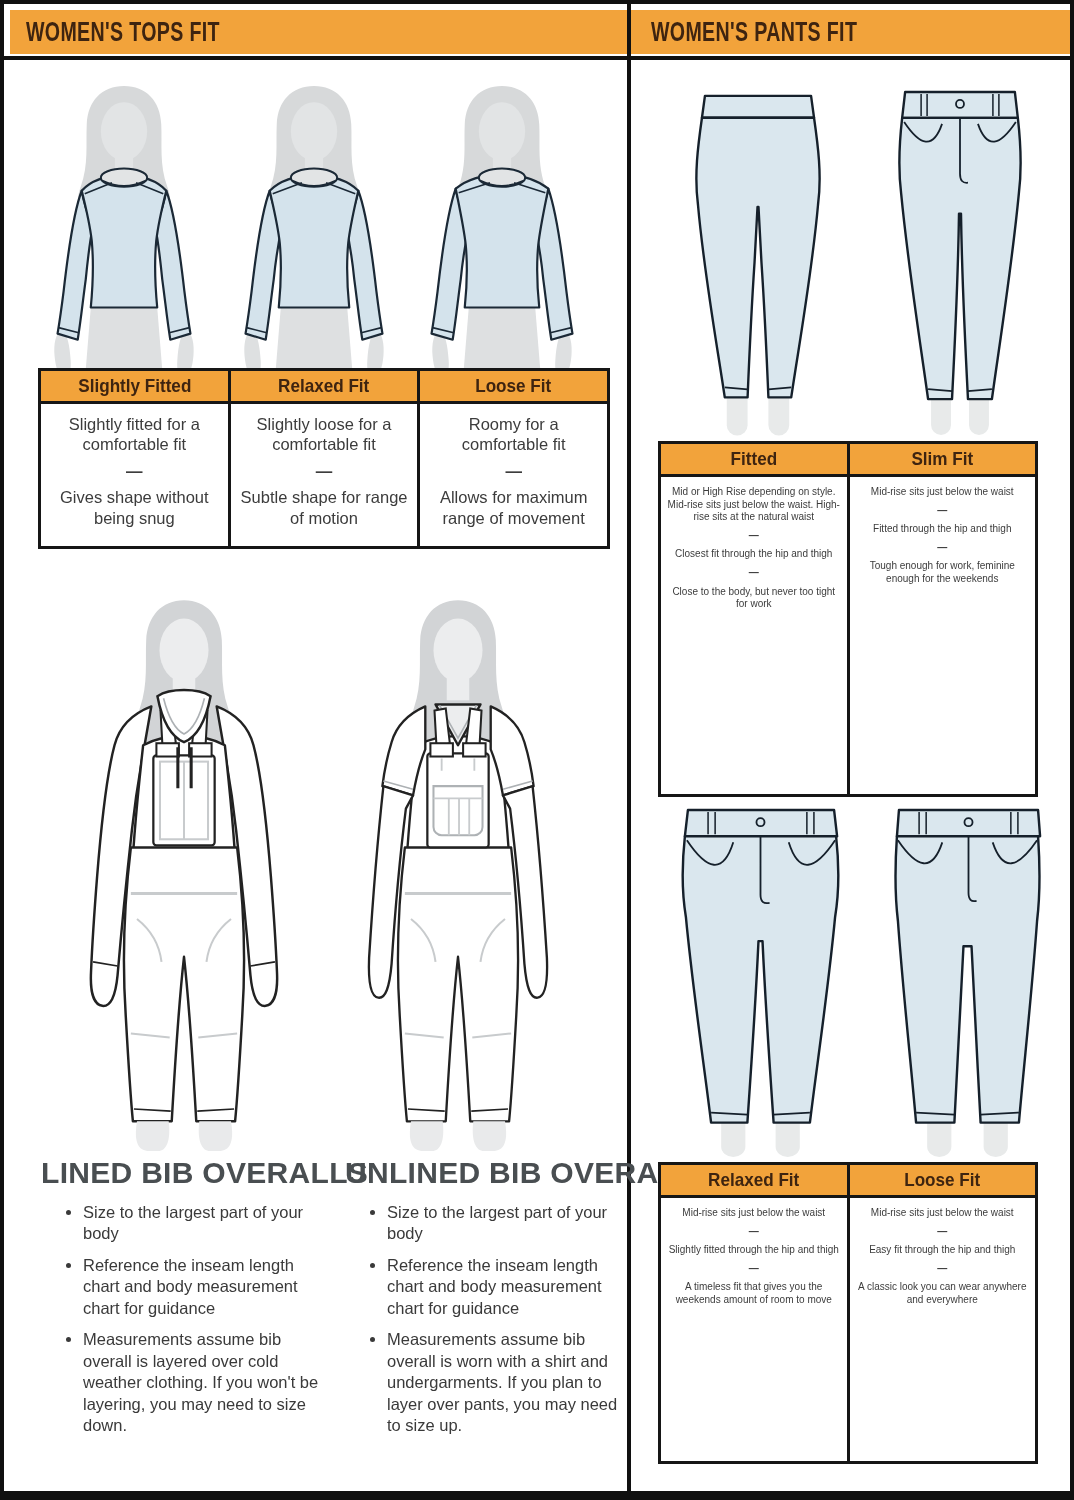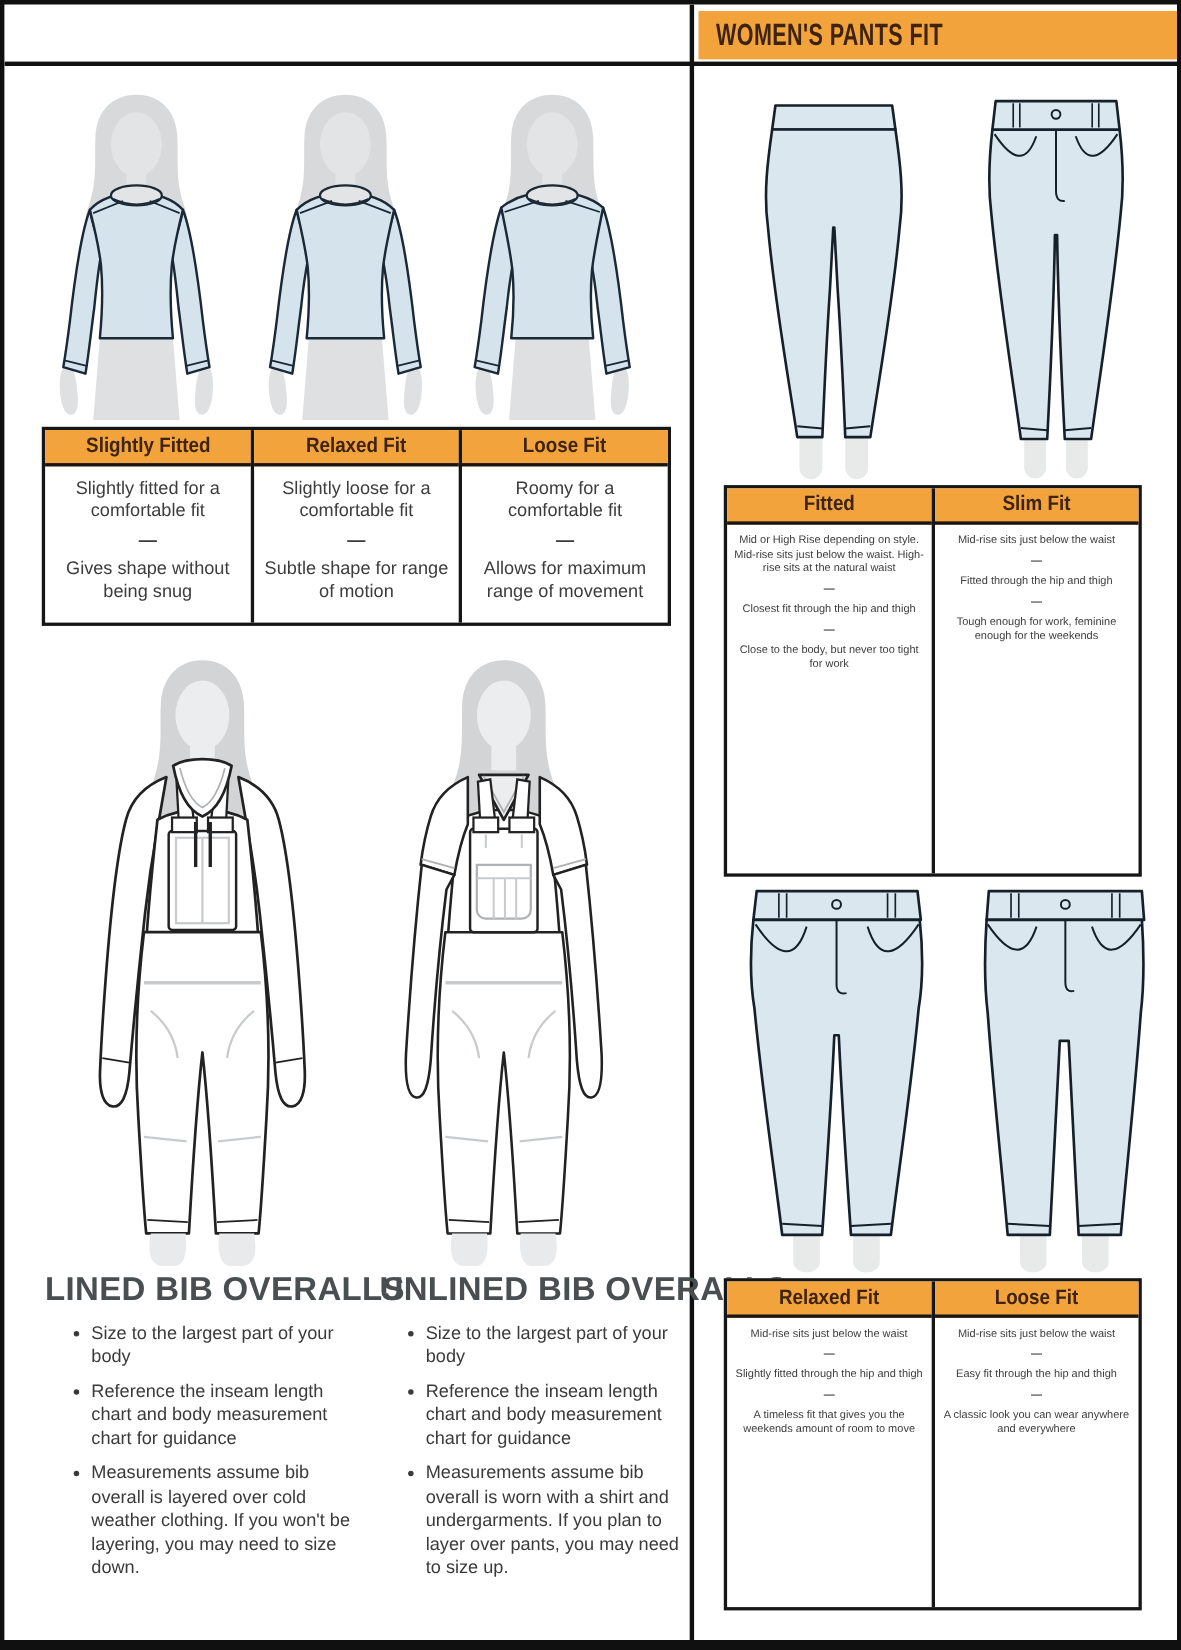--- a/index.html
+++ b/index.html
@@ -25,20 +25,23 @@
     transform-origin:0 50%;white-space:nowrap;letter-spacing:.3px;}
   ul.bullets{margin:0;padding-left:22px;color:#3A3A3A;font-size:16.5px;line-height:1.3;}
   ul.bullets li{margin-bottom:10px;margin-left:20px;}
   .fig svg{display:block;width:100%;height:100%;}
 </style>
 </head>
 <body>
 
 <div class="page">
 
+  <div class="abs bar" style="left:6px;top:6px;width:611px;height:44px;">
+    <span class="bar-title">WOMEN'S TOPS FIT</span>
+  </div>
   <div class="abs bar" style="left:631px;top:6px;width:429px;height:44px;">
     <span class="bar-title">WOMEN'S PANTS FIT</span>
   </div>
   <div class="abs hline" style="left:0;top:52px;width:1066px;height:4px;"></div>
   <div class="abs vline" style="left:623px;top:0;width:4px;height:1487px;"></div>
 
   <div class="abs fig" style="left:24px;top:76px;width:192px;height:302px;">
     <svg viewBox="0 0 190 300">
       <path d="M95,6 C73,6 59,21 58,44 C57,64 60,84 52,106 C47,119 49,130 56,134 C61,137 68,136 72,131 L118,131 C122,136 129,137 134,134 C141,130 143,119 138,106 C130,84 133,64 132,44 C131,21 117,6 95,6 Z" fill="var(--body-gray)"></path>
       <ellipse cx="95" cy="51" rx="23" ry="29" fill="#E2E4E5"></ellipse>
@@ -83,21 +86,21 @@
       <g fill="var(--shirt-blue)" stroke="var(--outline-navy)" stroke-width="2.2" stroke-linejoin="round">
         <path d="M49,108 C42,128 36,166 31,210 C29,226 27,240 25,252 L46,258 C49,240 51,220 54,198 C56,178 59,160 62,146 C57,134 51,120 49,108 Z"></path>
         <path d="M141,108 C148,128 154,166 159,210 C161,226 163,240 165,252 L144,258 C141,240 139,220 136,198 C134,178 131,160 128,146 C133,134 139,120 141,108 Z"></path>
         <path d="M49,108 C60,99 75,94 95,94 C115,94 130,99 141,108 C137,128 133,146 131,164 C129,186 130,207 132,226 L58,226 C60,207 61,186 59,164 C57,146 53,128 49,108 Z"></path>
       </g>
       <ellipse cx="95" cy="97" rx="23" ry="9" fill="#E2E4E5" stroke="var(--outline-navy)" stroke-width="2"></ellipse>
       <path d="M74,100 Q95,110 116,100 M52,112 L83,102 M138,112 L107,102 M26,246 L47,251 M164,246 L143,251" fill="none" stroke="var(--outline-navy)" stroke-width="1.6"></path>
     </svg>
   </div>
 
-  <div class="abs fit-table" style="left:34px;top:384px;width:572px;height:181px;">
+  <div class="abs fit-table" style="left:34px;top:364px;width:572px;height:181px;">
     <div class="fit-col">
       <div class="fit-head"><span>Slightly Fitted</span></div>
       <div class="fit-body">
         <span>Slightly fitted for a comfortable fit</span>
         <span class="dash">—</span>
         <span>Gives shape without being snug</span>
       </div>
     </div>
     <div class="fit-col">
       <div class="fit-head"><span>Relaxed Fit</span></div>

